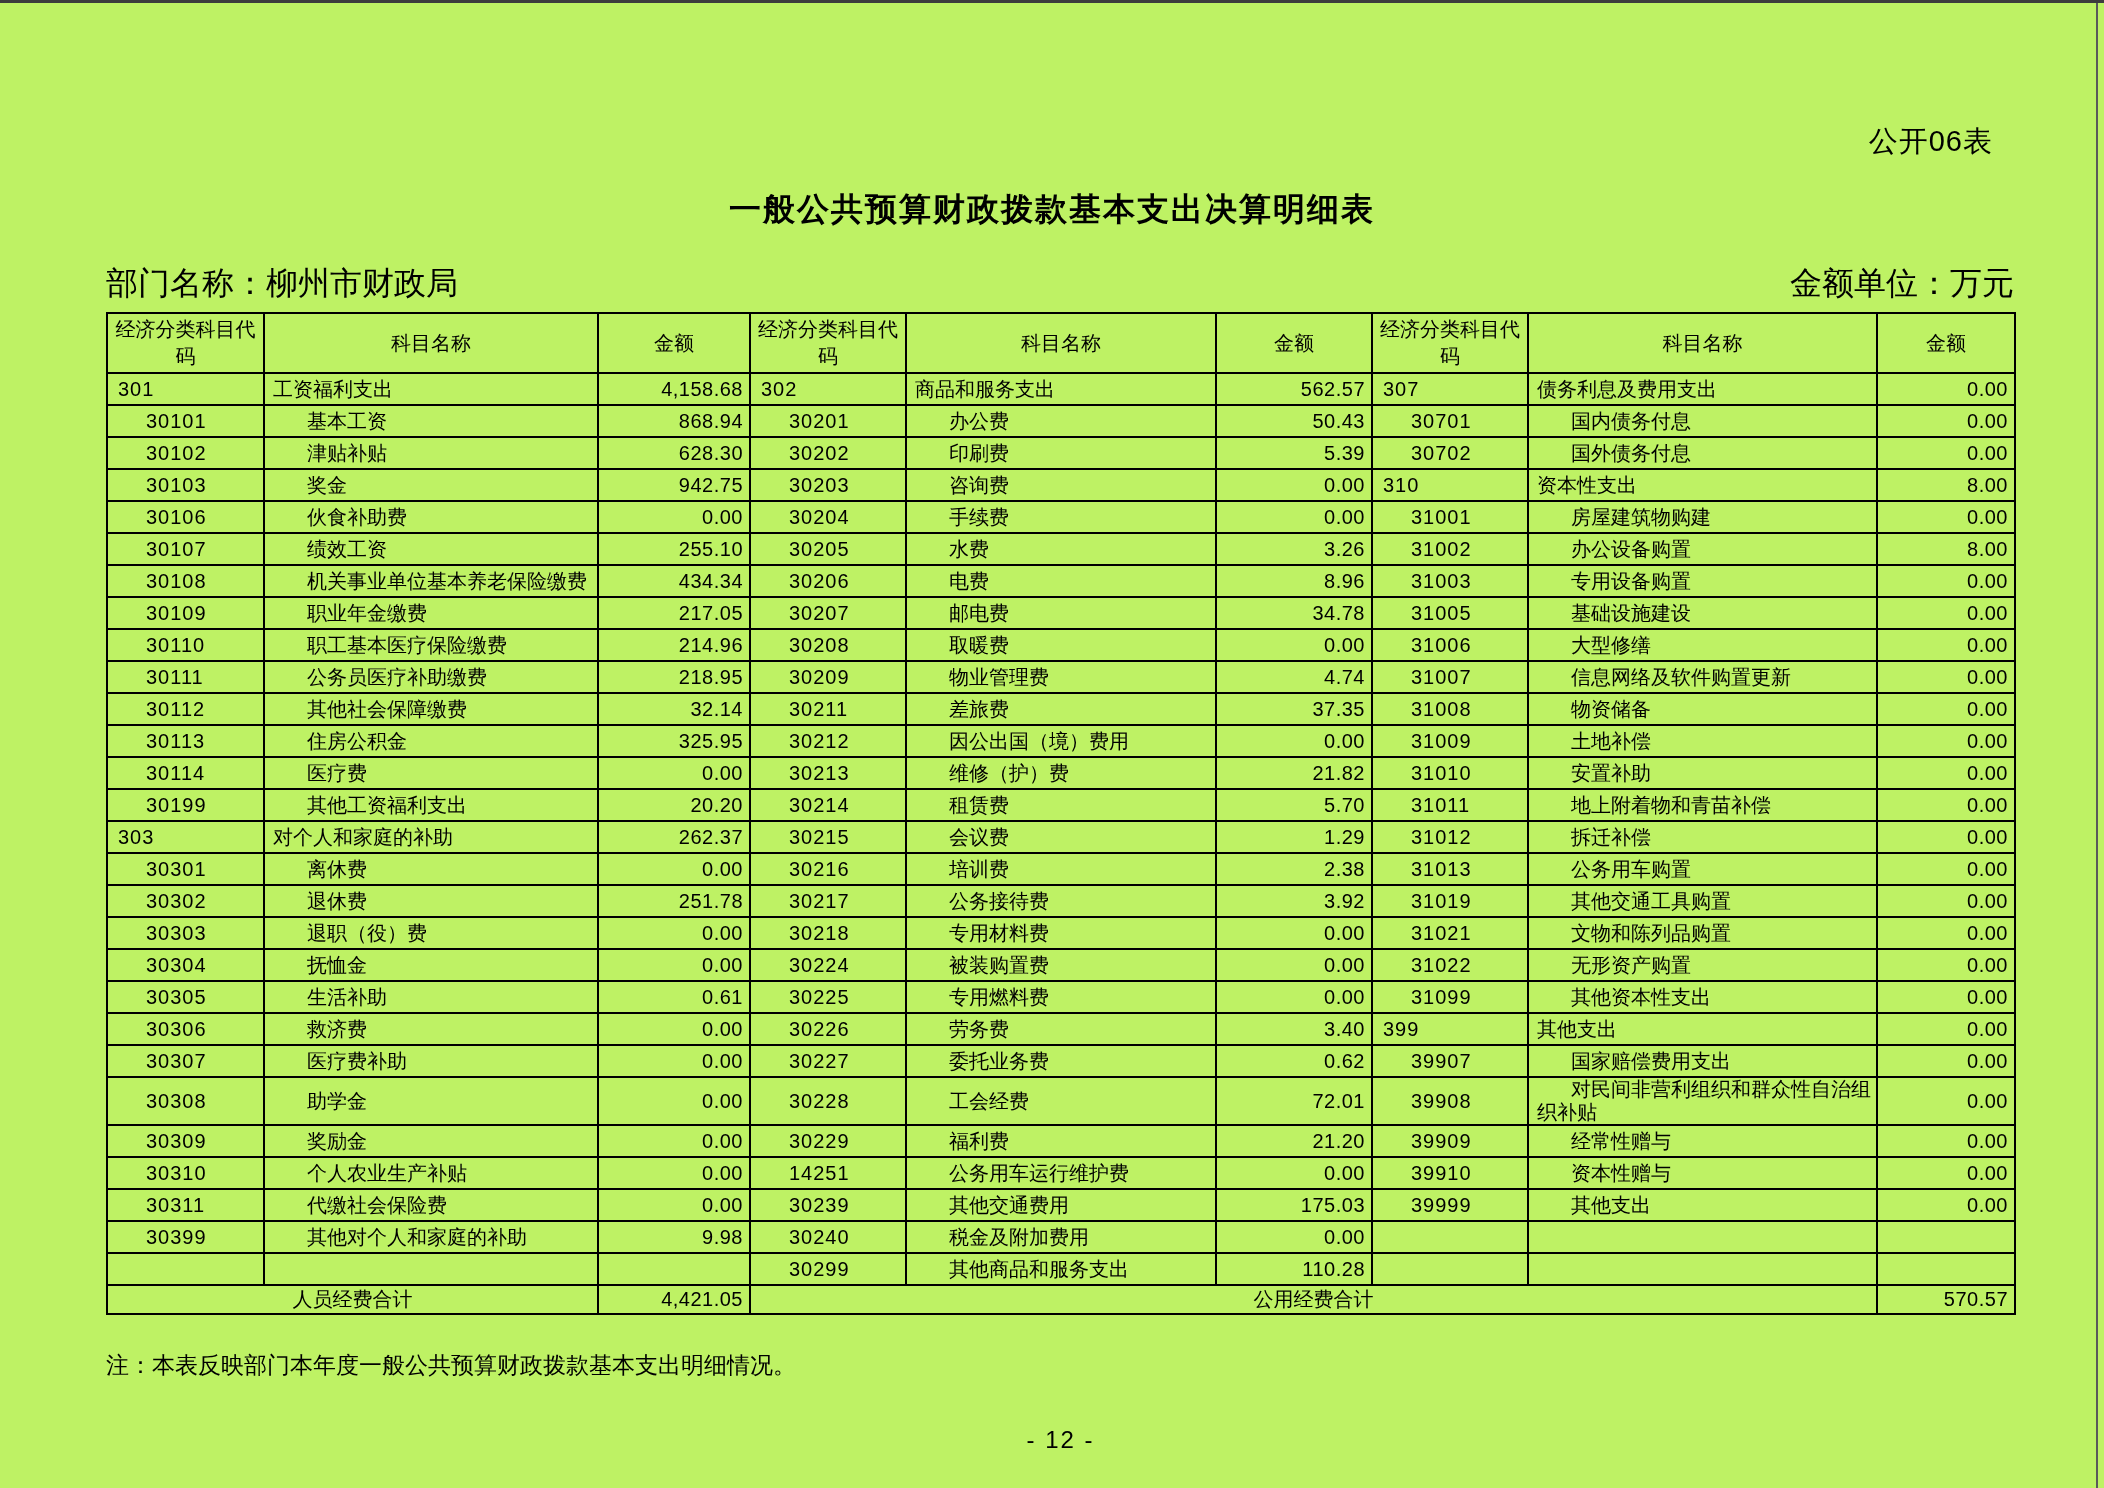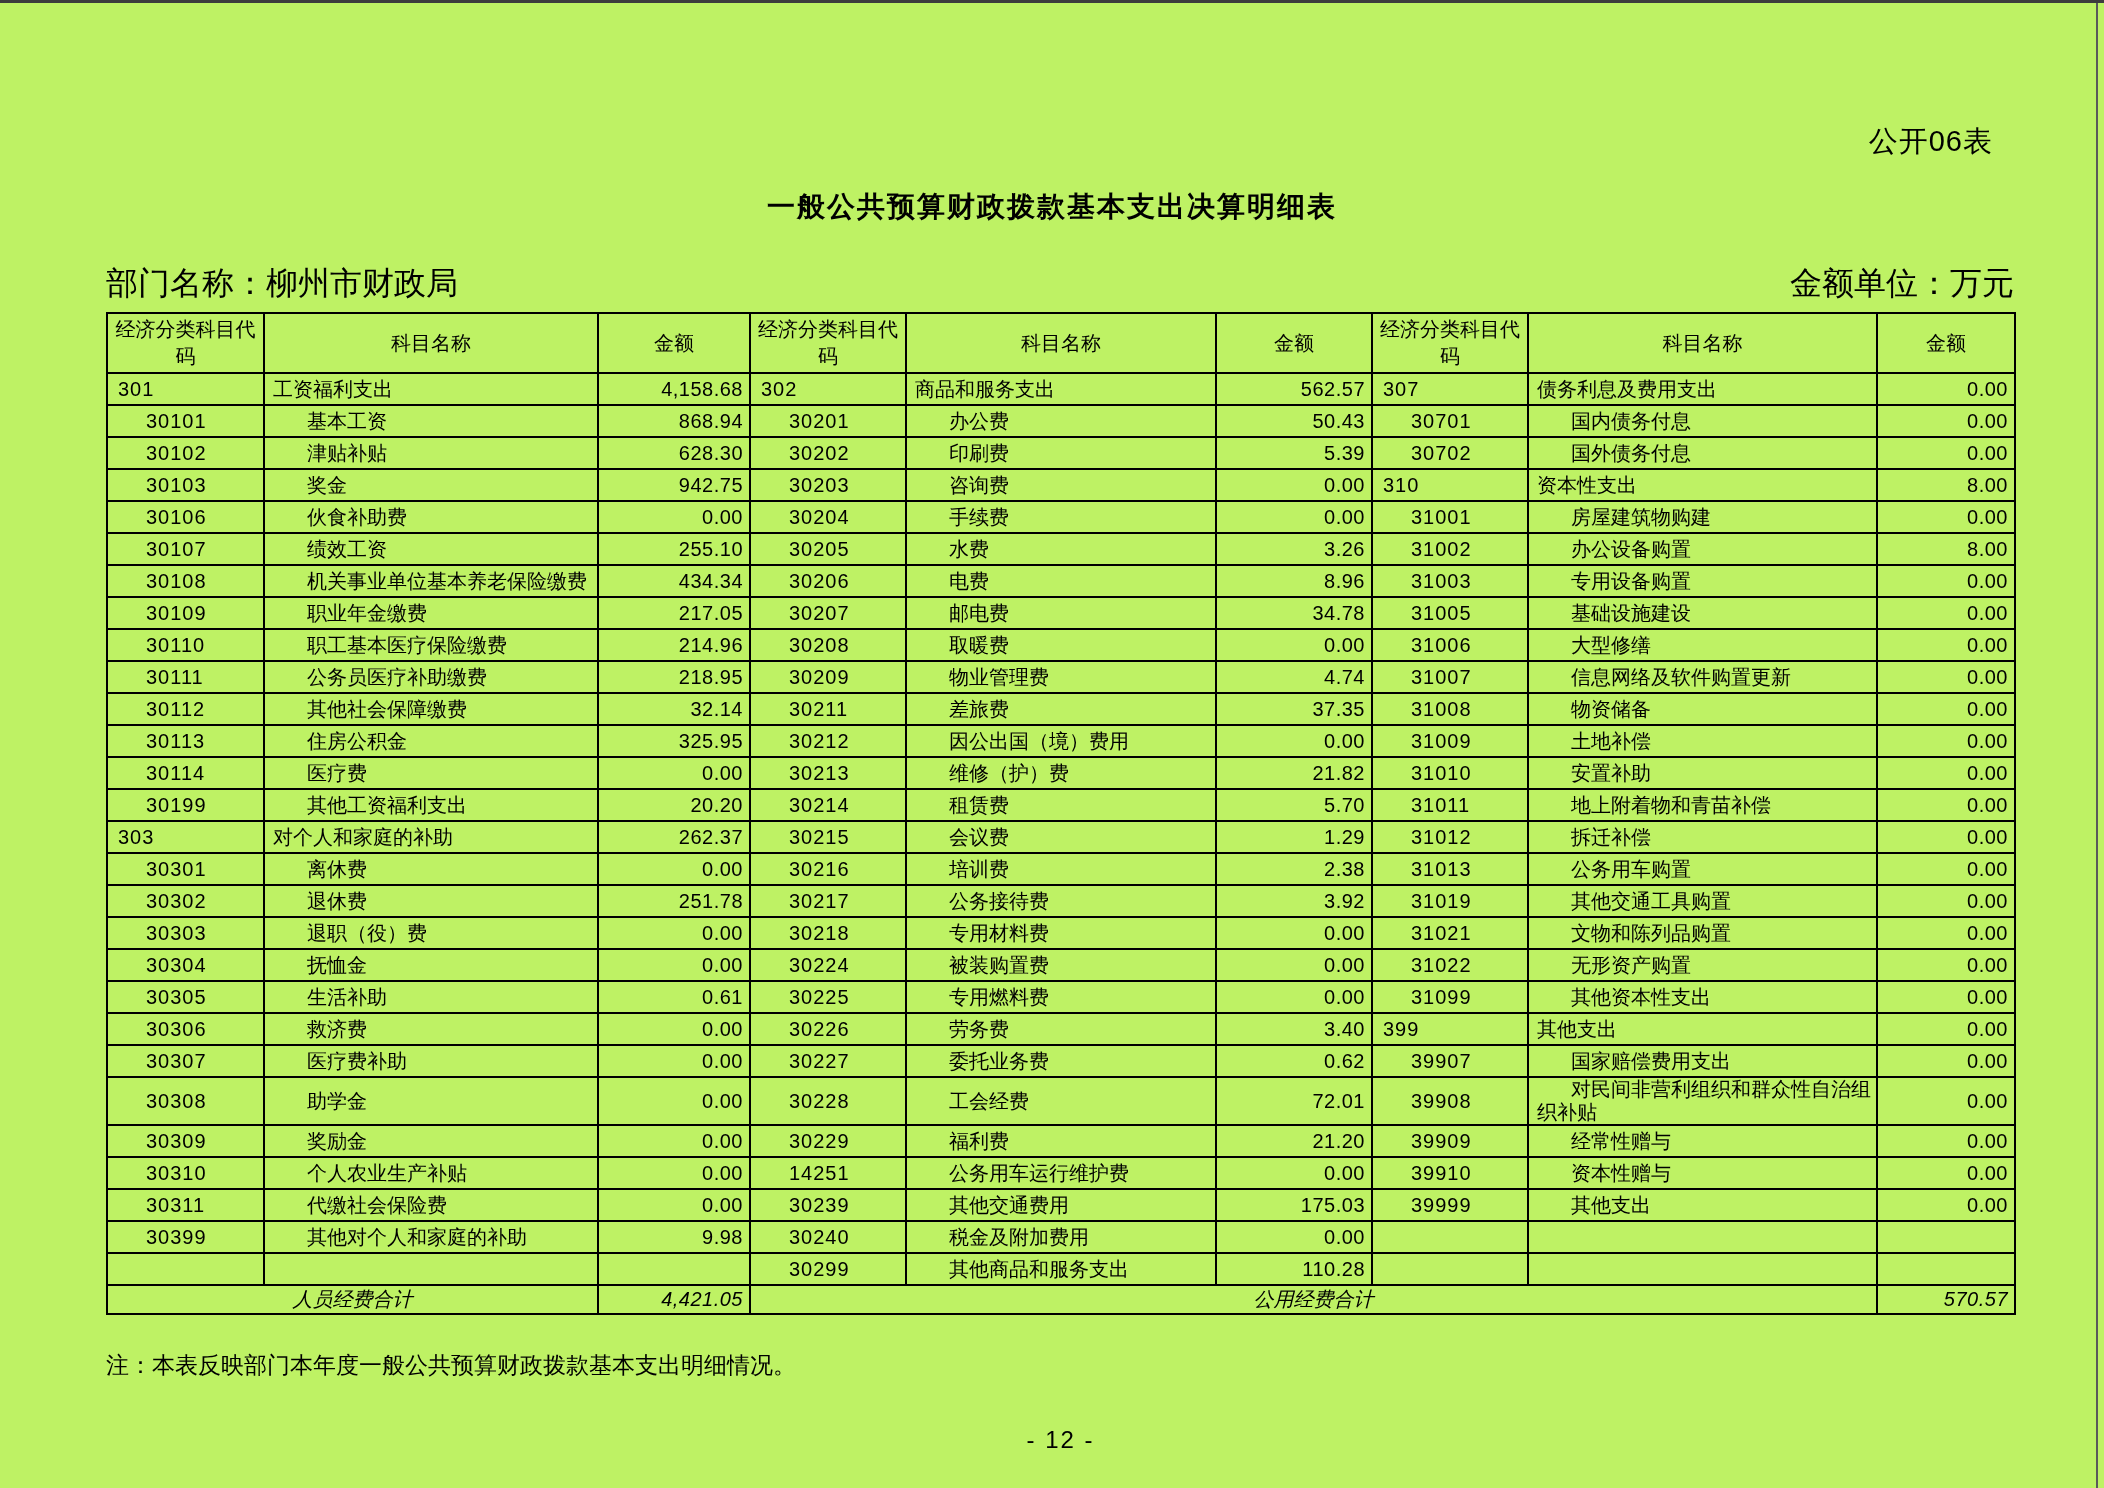--- a/index.html
+++ b/index.html
@@ -6,32 +6,32 @@
   html,body { background:#ffffff; }
   body {
     width:2104px; height:1488px;
     font-family:"Liberation Sans","DejaVu Sans",sans-serif;
     color:#000;
   }
   .page { position:relative; width:2104px; height:1488px; background:#bef264; overflow:hidden; }
   .top-edge { position:absolute; top:0; left:0; width:2104px; height:3px; background:#3d3d3d; }
   .right-edge { position:absolute; top:3px; right:6px; width:2px; height:1485px; background:#5a5a5a; }
   .form-label { position:absolute; top:122px; right:111px; font-size:29px; letter-spacing:1px; }
-  .title { position:absolute; top:188px; left:0; width:2104px; text-align:center; font-size:28px; font-weight:bold; letter-spacing:2px; }
+  .title { position:absolute; top:188px; left:0; width:2104px; text-align:center; font-size:32px; font-weight:bold; letter-spacing:2px; }
   .meta { position:absolute; top:262px; left:106px; width:1908px; display:flex; justify-content:space-between; font-size:32px;align-items:flex-end; }
   table.budget { position:absolute; top:312px; left:106px; width:1908px; border-collapse:collapse; table-layout:fixed; }
   table.budget th, table.budget td { border:2px solid #000; font-size:20px; font-weight:normal; vertical-align:middle; overflow:hidden; }
   table.budget th { height:60px; text-align:center; line-height:1.35; padding:2px 6px; }
   table.budget tbody td { height:32px; line-height:1.15; }
   td.code { text-align:left; padding-left:10px; letter-spacing:1px; }
   td.code.l2 { padding-left:38px; }
   td.name { text-align:left; padding-left:8px; padding-right:4px; }
   td.name.l2 { text-indent:34px; }
   td.amt { text-align:right; padding-right:6px; letter-spacing:0.5px; }
-  table.budget tfoot td { height:17px;font-style:italic; }
+  table.budget tfoot td { height:17px; }
   td.sum-label { text-align:center; }
   .note { position:absolute; top:1350px; left:106px; font-size:23px; }
   .page-num { position:absolute; top:1426px; left:0; width:2104px; text-align:center; font-size:24px; letter-spacing:2px;padding-left:17px; }
 </style>
 </head>
 <body>
 
 <div class="page">
   <div class="top-edge"></div>
   <div class="right-edge"></div>

